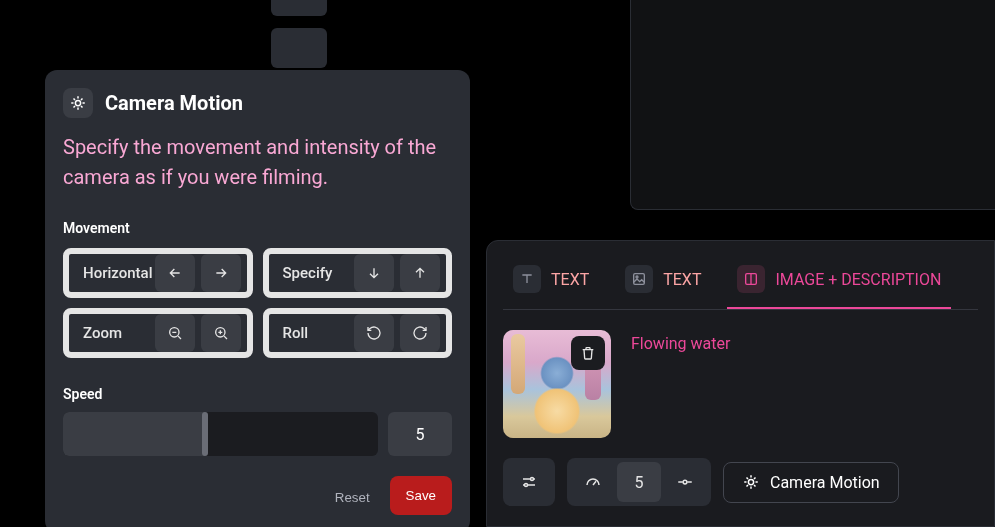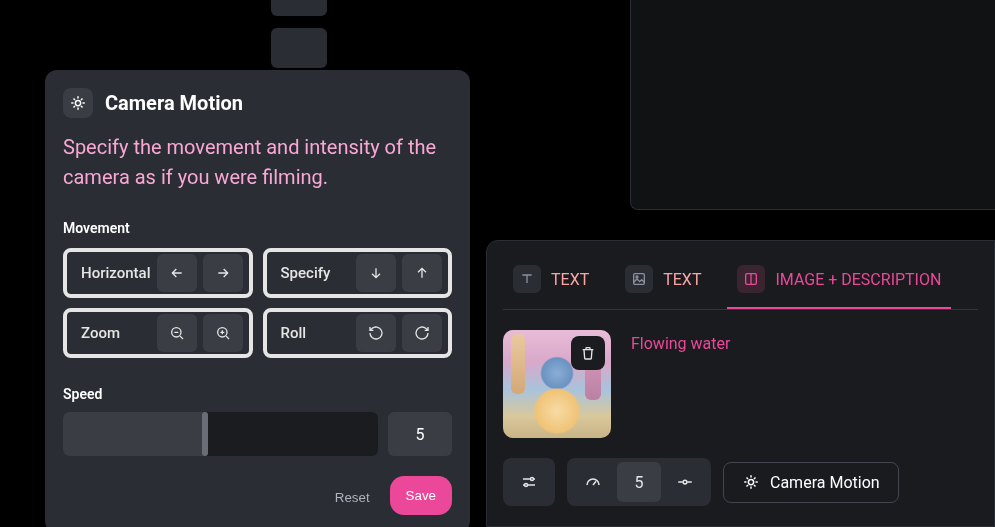--- a/index.html
+++ b/index.html
@@ -88,21 +88,21 @@
 
   .cm-move-grid {
     margin-top: 12px;
     display: grid;
     grid-template-columns: 1fr 1fr;
     gap: 10px;
   }
   .cm-move-row {
     display: flex;
     align-items: center;
-    border: 4px solid #e5e5e5;
+    border: 6px solid #e5e5e5;
     border-radius: 8px;
     height: 50px;
     padding: 0 6px 0 14px;
   }
   .cm-move-label {
     flex: 1;
     font-size: 15px;
     color: #e5e5e5;
     font-weight: 500;
   }
@@ -170,25 +170,25 @@
   }
   .cm-reset {
     background: none;
     border: none;
     color: #b0b3bd;
     font: 600 15px/1 inherit;
     cursor: pointer;
     padding: 10px 6px;
   }
   .cm-save {
-    background: #ec4899;
+    background: #b91c1c;
     border: none;
     color: #fff;
     font: 600 15px/1 inherit;
-    border-radius: 14px;
+    border-radius: 8px;
     padding: 12px 16px;
     cursor: pointer;
   }
 
   
   .right-panel {
     position: absolute;
     left: 486px;
     right: 0;
     top: 240px;

